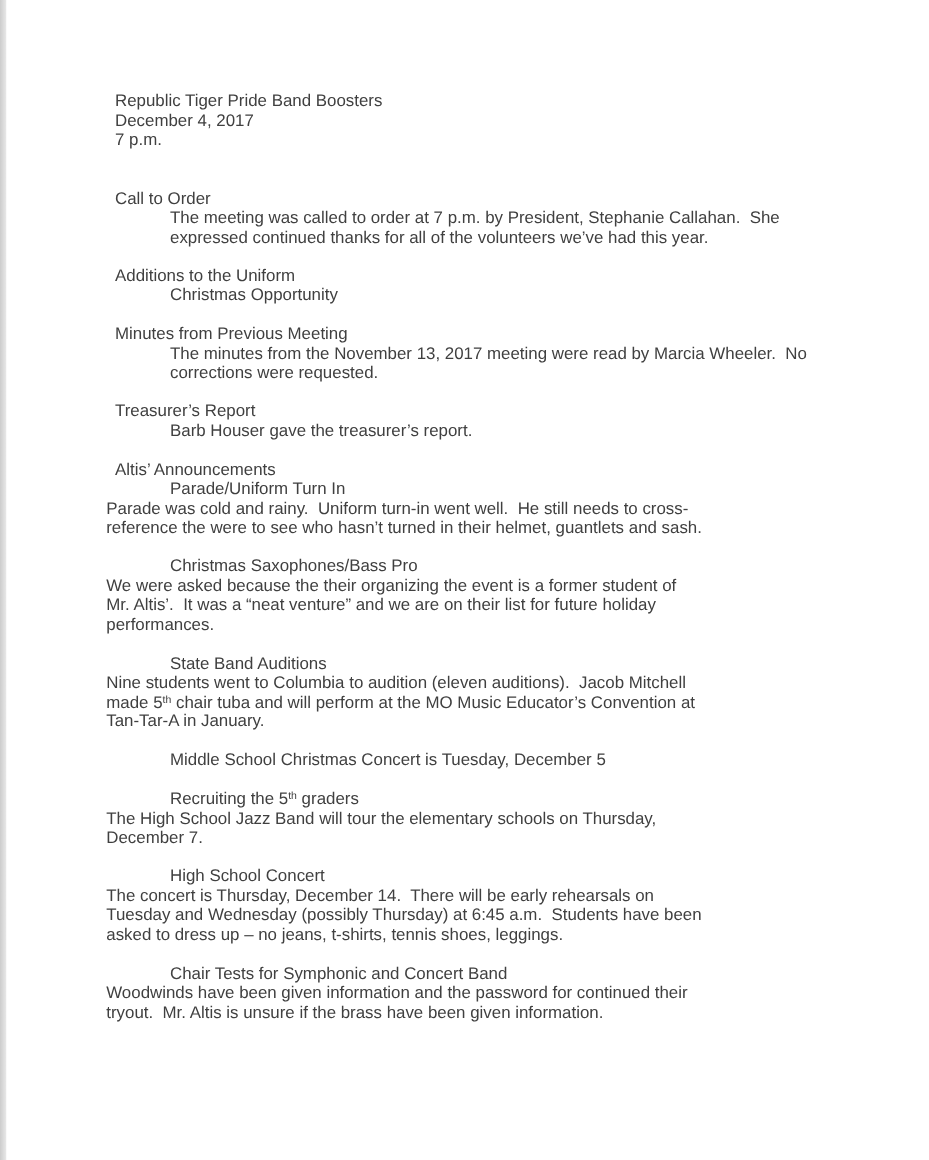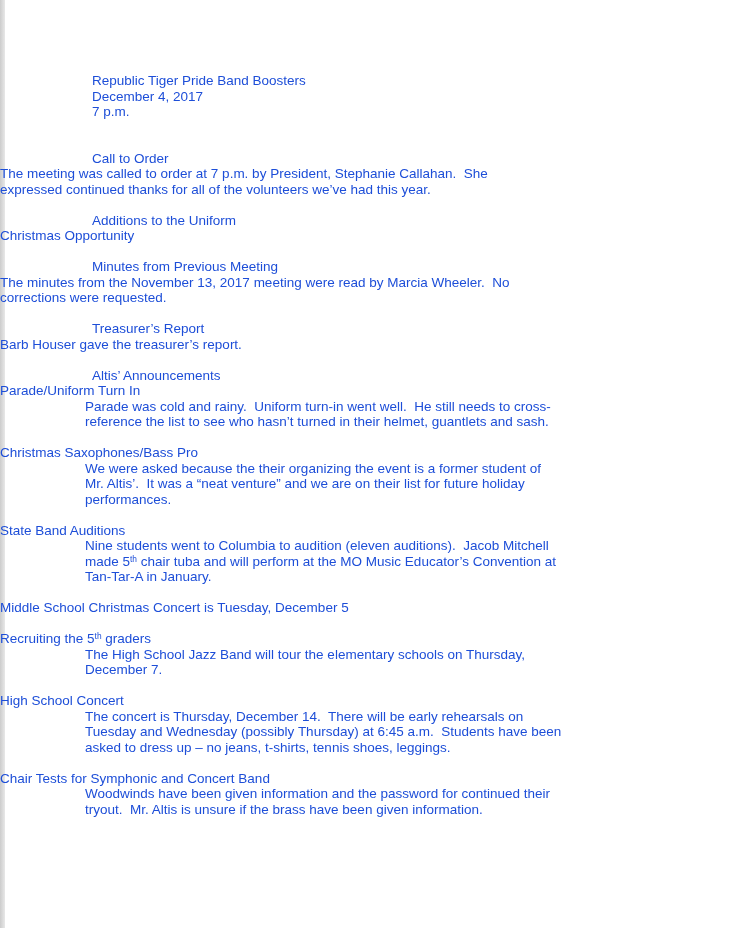--- a/index.html
+++ b/index.html
@@ -9,41 +9,41 @@
   }
   .doc-page {
     position: relative;
     width: 674px;
     height: 928px;
     background: #ffffff;
     overflow: hidden;
     font-family: "Liberation Sans", sans-serif;
     font-size: 13.5px;
     line-height: 15.5px;
-    color: #1d4ed8;
+    color: #404040;
   }
   .page-edge {
     position: absolute;
     left: 0;
     top: 0;
     width: 5px;
     height: 100%;
     background: linear-gradient(to right, #cccccc, #e8e8e8);
   }
   .content {
     position: absolute;
     top: 73px;
     left: 0;
     width: 100%;
   }
   .line {
     white-space: pre;
   }
   .ind0 { padding-left: 92px; }
-  .ind1 { }
+  .ind1 { padding-left: 136px; }
   .ind2 { padding-left: 85px; }
   .block { margin-top: 15.5px; }
   .block.gap2 { margin-top: 31px; }
   .block.tight { margin-top: 0; }
   sup {
     font-size: 0.62em;
     line-height: 0;
     vertical-align: baseline;
     position: relative;
     top: -0.45em;
@@ -85,21 +85,21 @@
       <div class="line ind1">Barb Houser gave the treasurer’s report.</div>
     </div>
 
     <div class="block">
       <div class="line ind0">Altis’ Announcements</div>
     </div>
 
     <div class="block tight">
       <div class="line ind1">Parade/Uniform Turn In</div>
       <div class="line ind2">Parade was cold and rainy.  Uniform turn-in went well.  He still needs to cross-</div>
-      <div class="line ind2">reference the list to see who hasn’t turned in their helmet, guantlets and sash.</div>
+      <div class="line ind2">reference the were to see who hasn’t turned in their helmet, guantlets and sash.</div>
     </div>
 
     <div class="block">
       <div class="line ind1">Christmas Saxophones/Bass Pro</div>
       <div class="line ind2">We were asked because the their organizing the event is a former student of</div>
       <div class="line ind2">Mr. Altis’.  It was a “neat venture” and we are on their list for future holiday</div>
       <div class="line ind2">performances.</div>
     </div>
 
     <div class="block">

